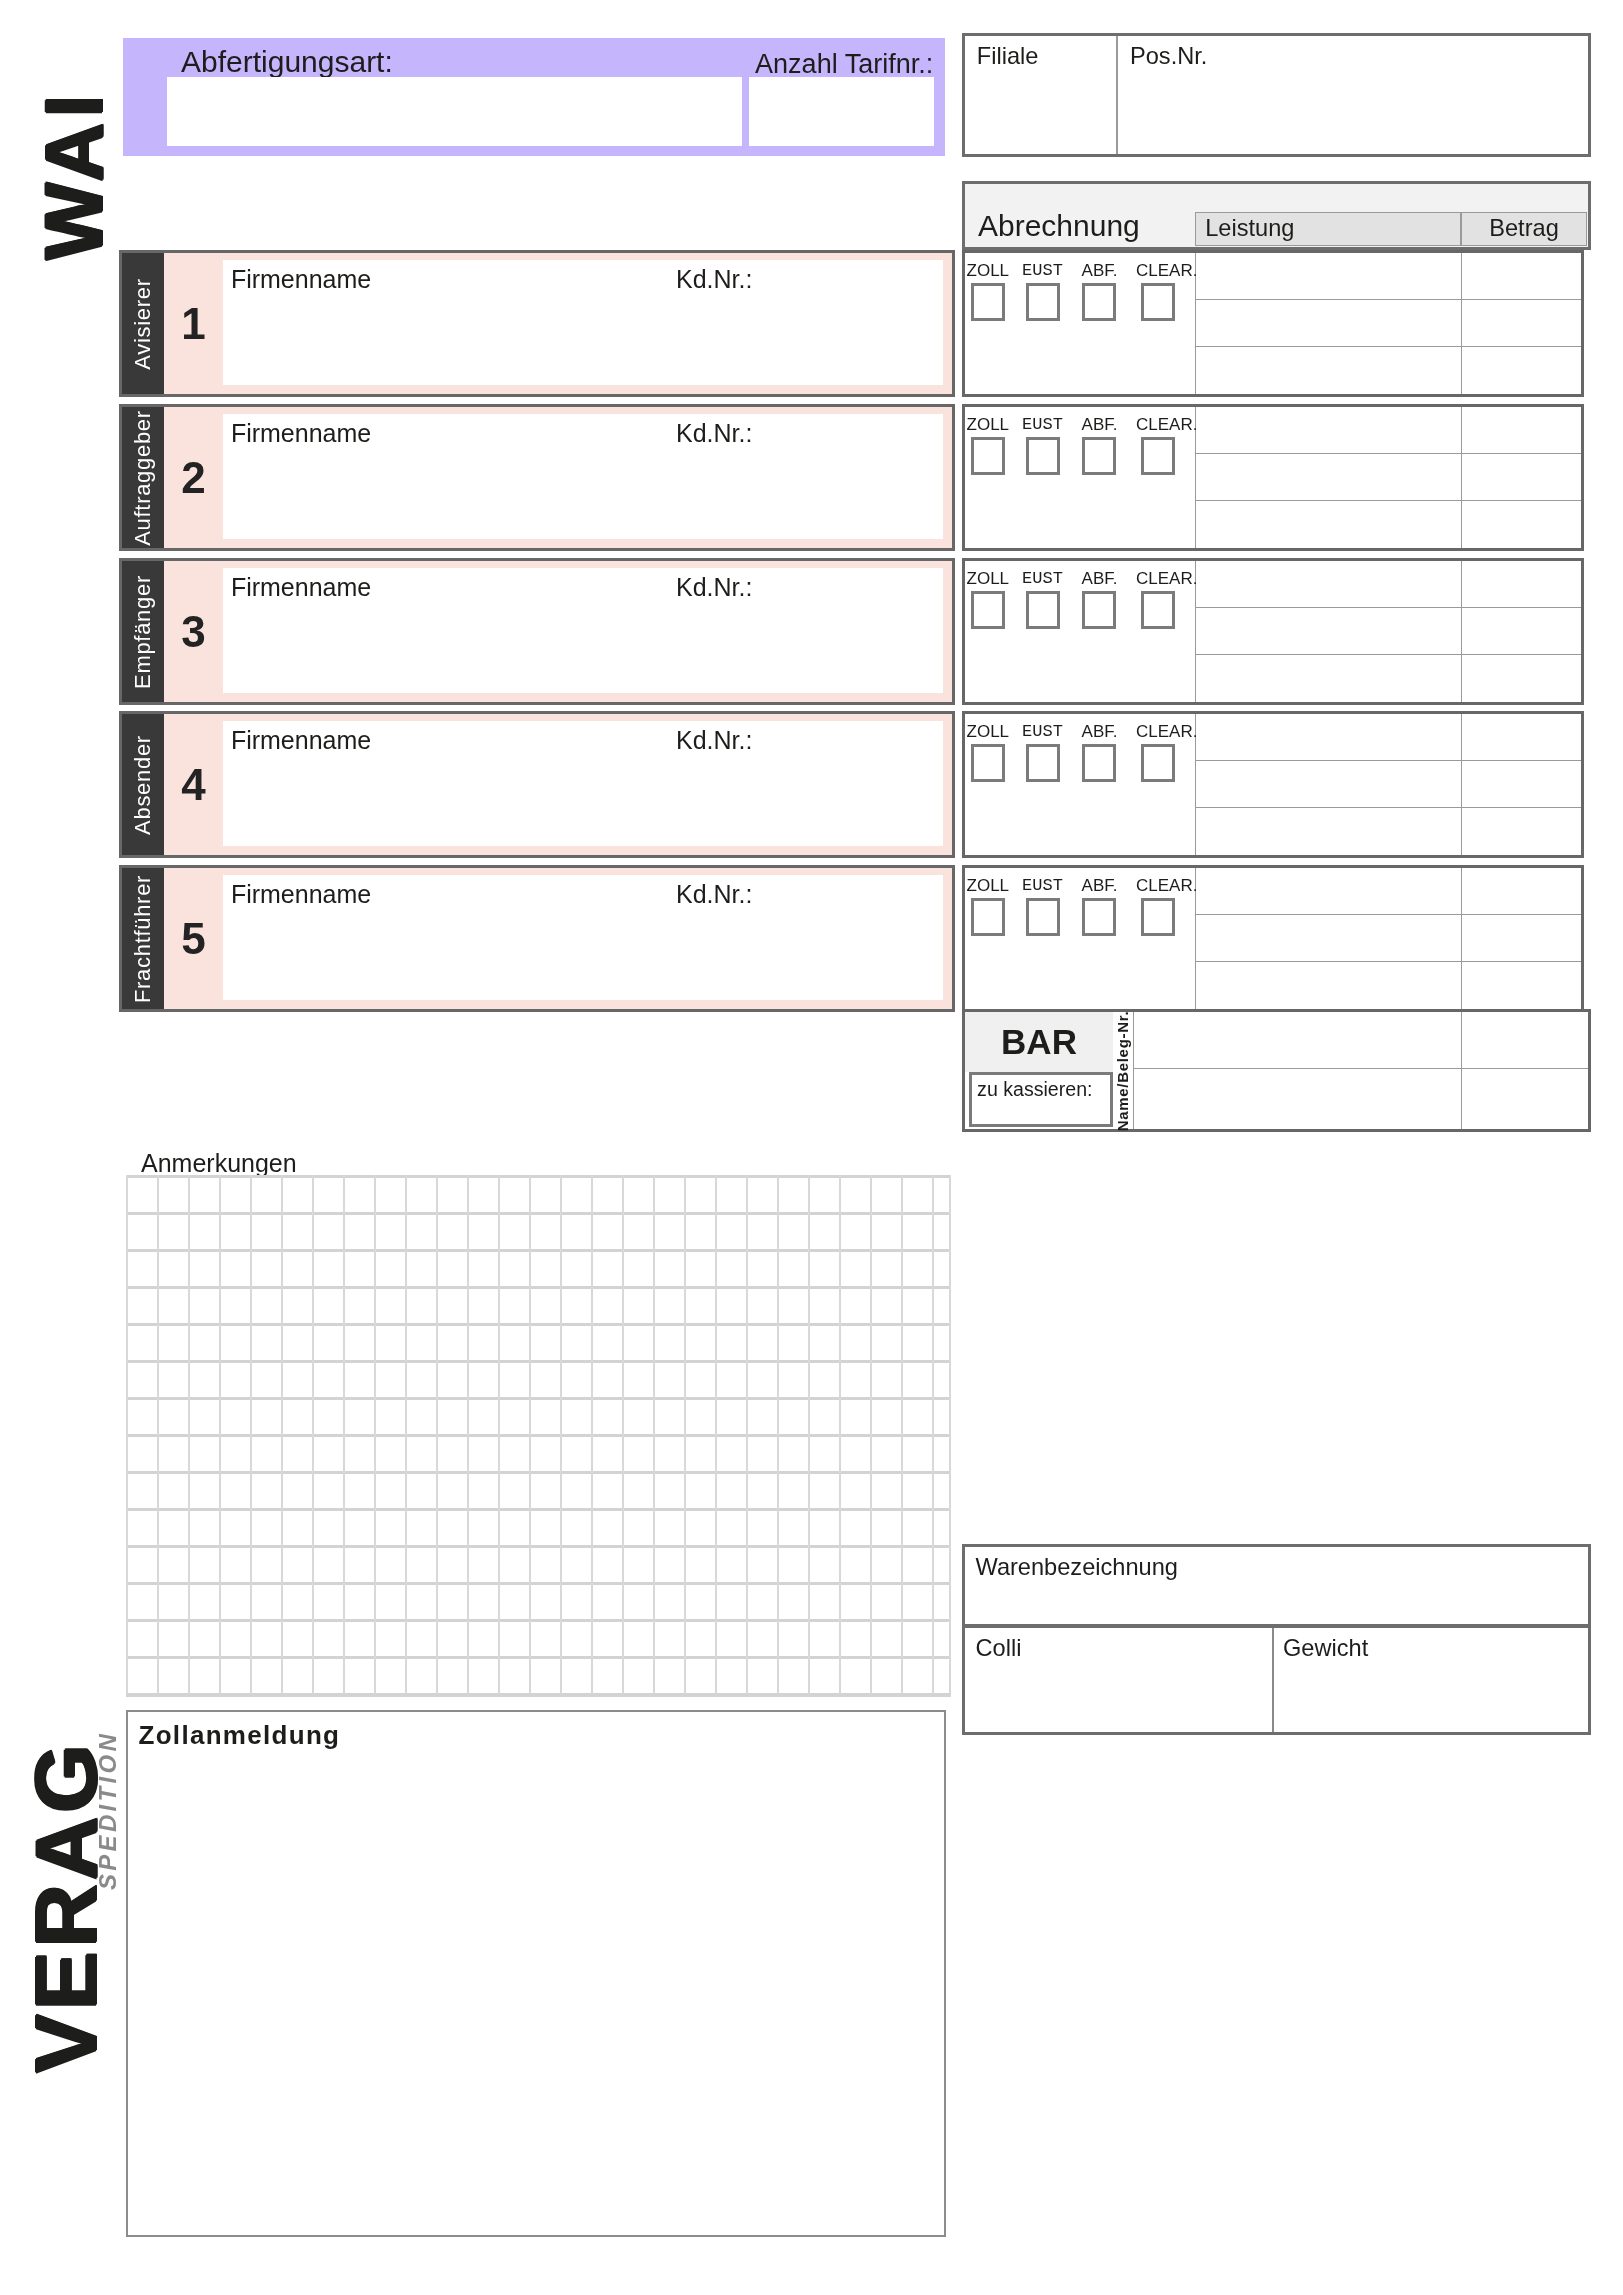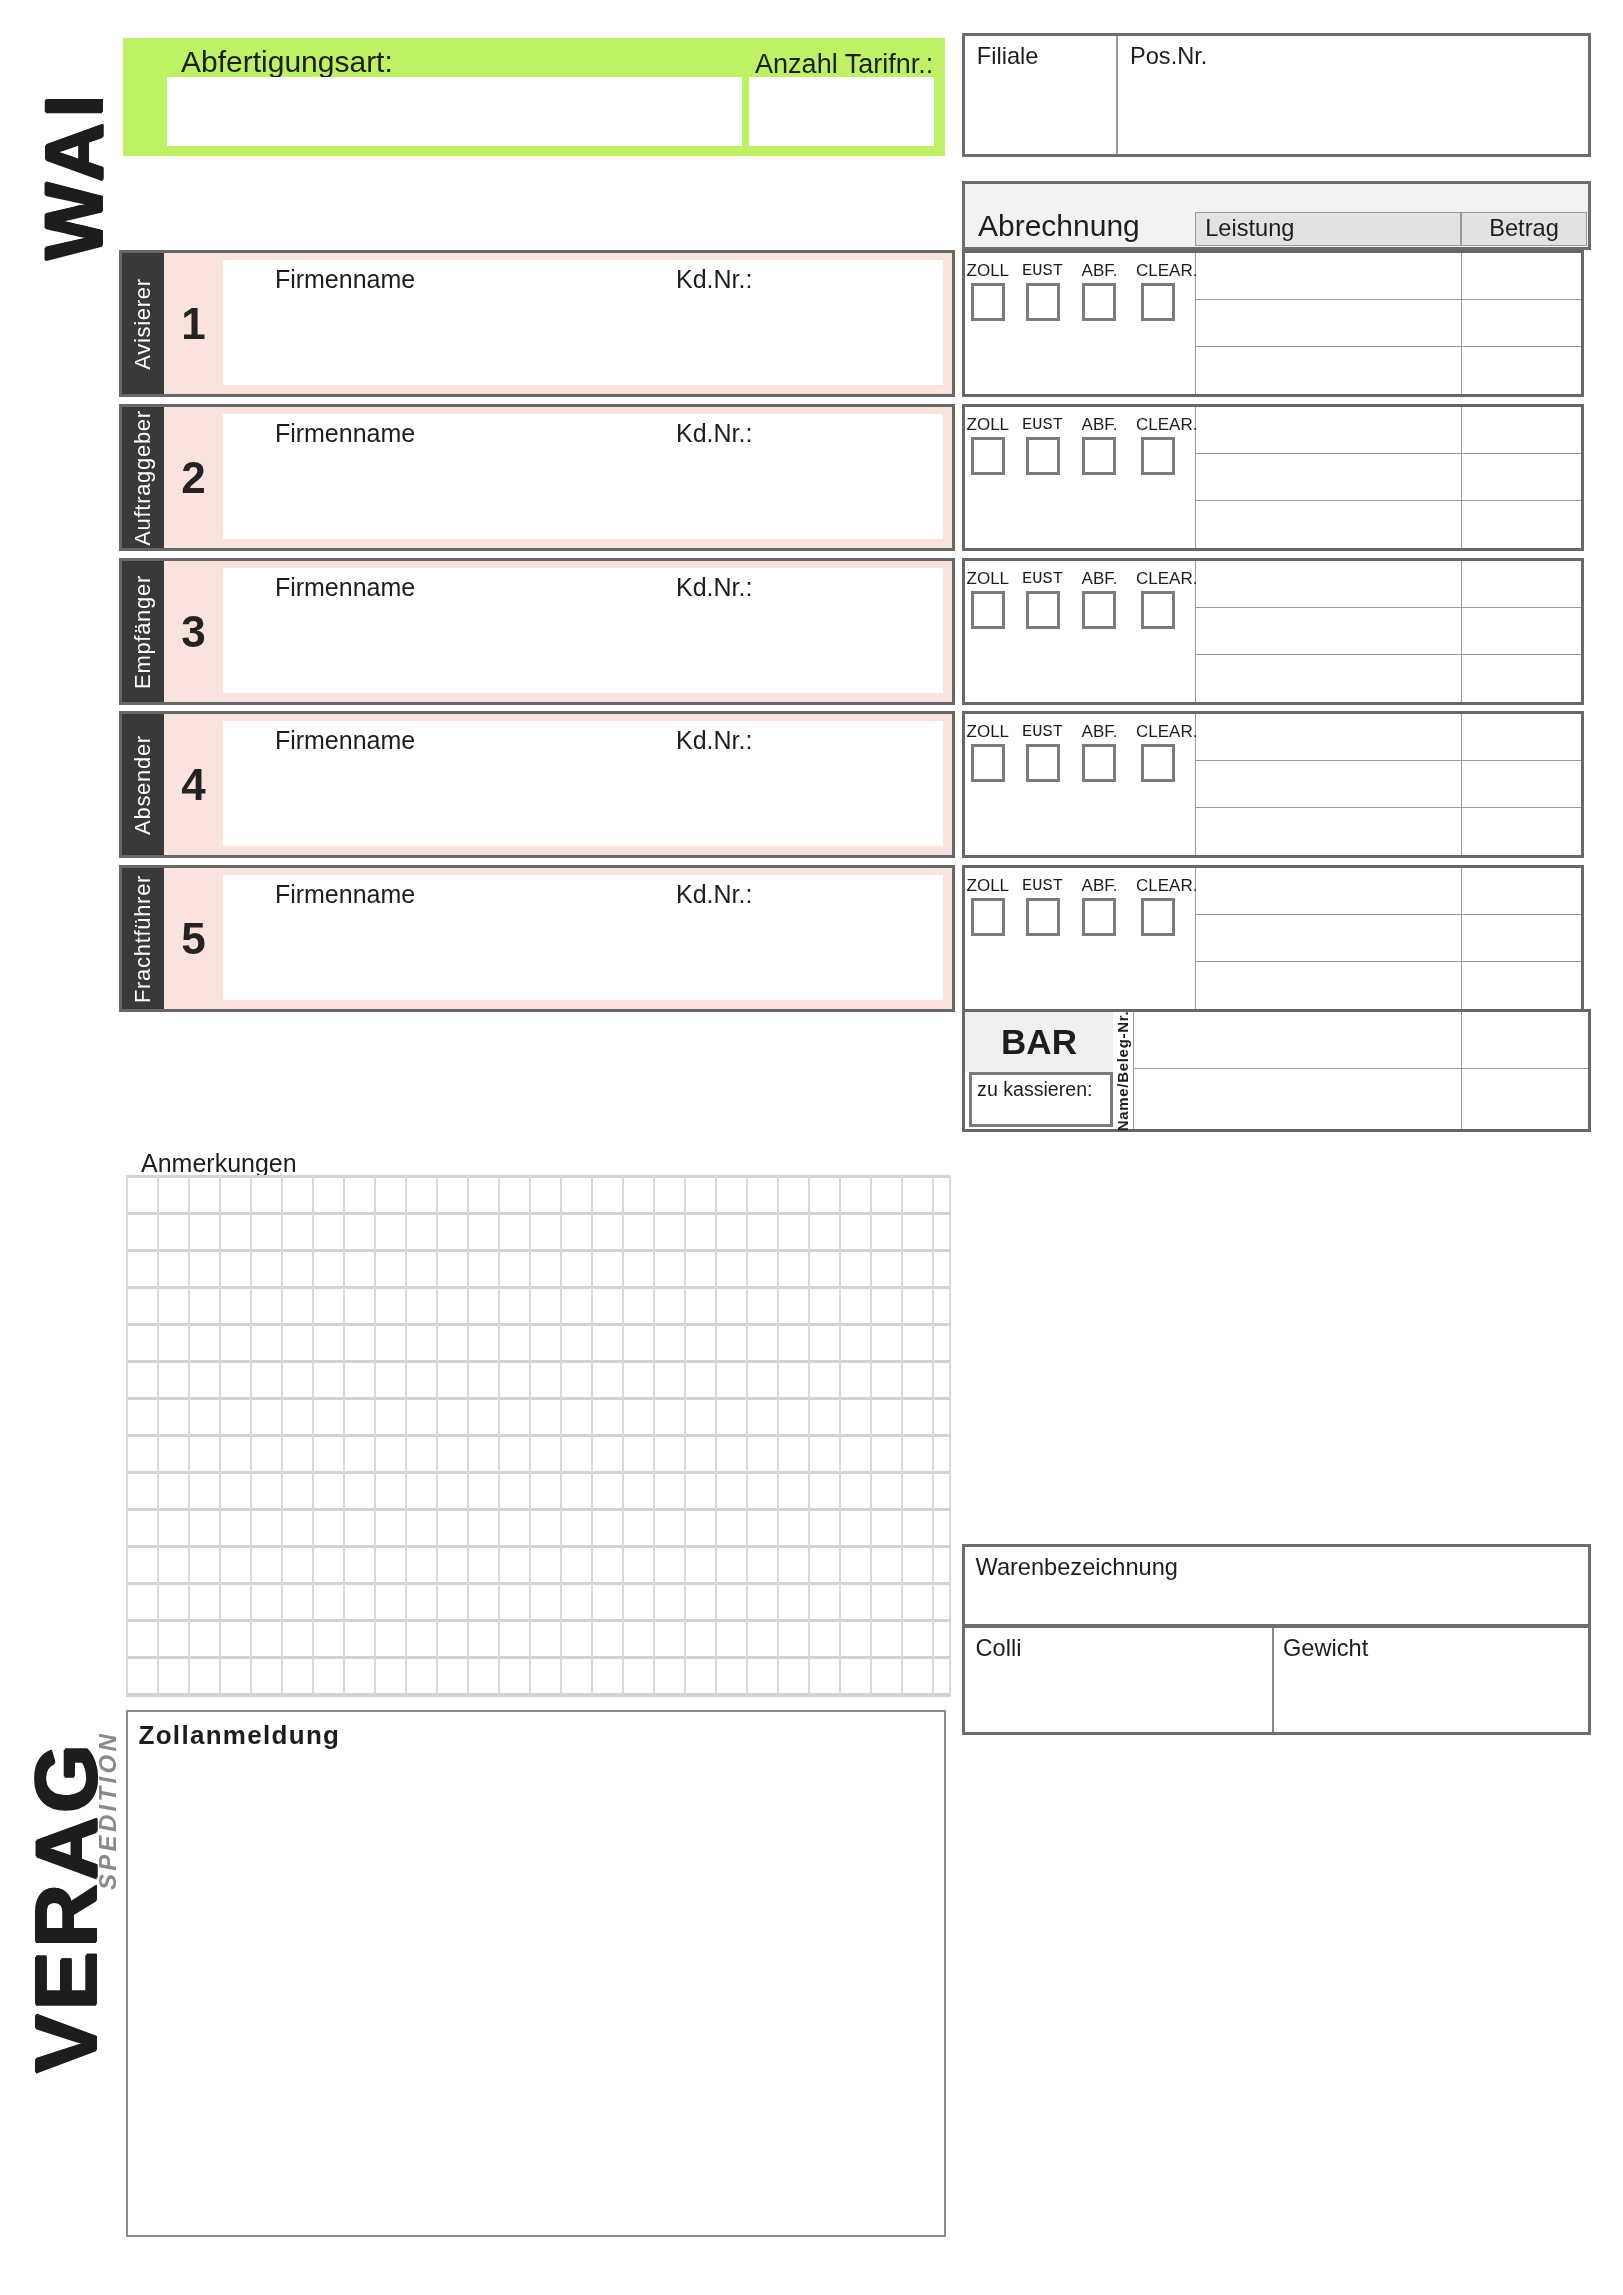--- a/index.html
+++ b/index.html
@@ -22,21 +22,21 @@
     text-shadow:1.3px 0 0 #1d1d1b,-1.3px 0 0 #1d1d1b,0 1.3px 0 #1d1d1b,0 -1.3px 0 #1d1d1b,1.3px 1.3px 0 #1d1d1b;
   }
   .verag-sub {
     position:absolute; left:93px; top:1890px; width:209px; height:30px;
     transform:rotate(-90deg); transform-origin:left top;
     font-size:24px; font-weight:bold; font-style:italic; letter-spacing:3.3px; line-height:30px;
     color:#8a8a8a;
   }
 
   
-  .top-panel { position:absolute; left:123px; top:38px; width:822px; height:118px; background:#bef264; }
+  .top-panel { position:absolute; left:123px; top:38px; width:822px; height:118px; background:#c4b5fd; }
   .abfart-label { position:absolute; left:58px; top:6.5px; font-size:30px; }
   .anzahl-label { position:absolute; right:11.8px; top:10.5px; font-size:27px; }
   .abfart-input { position:absolute; left:44px; top:39px; width:575px; height:69px; background:#ffffff; }
   .anzahl-input { position:absolute; left:626px; top:39px; width:185px; height:69px; background:#ffffff; }
 
   
   .filiale-box { position:absolute; left:962px; top:33px; width:629px; height:124px; border:3.9px solid #6d6d6d; background:#fff; }
   .filiale-div { position:absolute; left:151px; top:0; bottom:0; width:2px; background:#9a9a9a; }
   .filiale-label { position:absolute; left:11.8px; top:6.5px; font-size:23.6px; }
   .posnr-label { position:absolute; left:165px; top:6.5px; font-size:23.6px; }
@@ -47,21 +47,21 @@
   .cell-head { position:absolute; top:27.5px; height:34px; background:#e2e2e2; border:1.3px solid #9a9a9a; font-size:23.6px; line-height:31px; }
   .leistung-cell { left:230px; width:266px; padding-left:9.2px; }
   .betrag-cell { left:496px; width:126px; text-align:center; }
 
   
   .party-block { position:absolute; left:119px; width:836px; height:147px; border:3.9px solid #676767; background:#fae3dd; }
   .band { position:absolute; left:0; top:0; width:42px; height:100%; background:#39393a; }
   .role-label { position:absolute; left:50%; top:50%; transform:translate(-50%,-50%) rotate(-90deg); white-space:nowrap; color:#ffffff; font-size:22px; letter-spacing:0.7px; }
   .pnum { position:absolute; left:42px; top:0; width:59px; height:100%; display:flex; align-items:center; justify-content:center; font-size:44px; font-weight:bold; color:#232323; }
   .pwhite { position:absolute; left:101px; top:6.5px; width:720px; height:125px; background:#ffffff; }
-  .fn-label { position:absolute; left:7.9px; top:5.2px; font-size:25px;margin-left:44px; }
+  .fn-label { position:absolute; left:7.9px; top:5.2px; font-size:25px; }
   .kd-label { position:absolute; left:453px; top:5.2px; font-size:25px; }
 
   
   .abr-section { position:absolute; left:962px; width:622px; height:147px; border:3.9px solid #676767; background:#ffffff; }
   .vline { position:absolute; top:0; bottom:0; width:1.3px; background:#9a9a9a; }
   .v1 { left:230px; } .v2 { left:496px; }
   .hline { position:absolute; left:230px; right:0; height:1.3px; background:#9a9a9a; }
   .h1 { top:46px; } .h2 { top:93px; }
   .cb-label { position:absolute; top:7.9px; width:43px; text-align:center; font-size:17px; }
   .cbl0 { left:1.3px; } .cbl1 { left:56px;font-family:Liberation Mono, monospace; } .cbl2 { left:113px; } .cbl3 { left:171px; }

